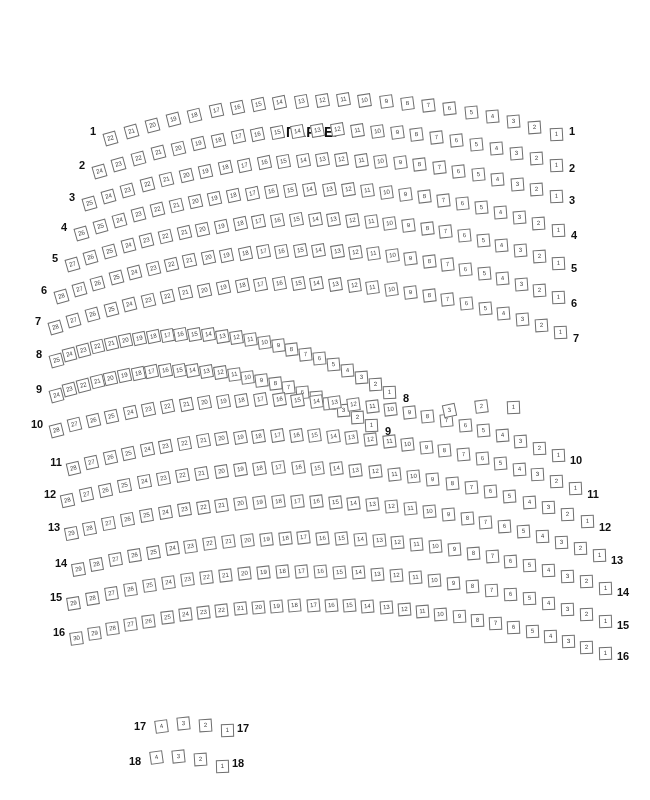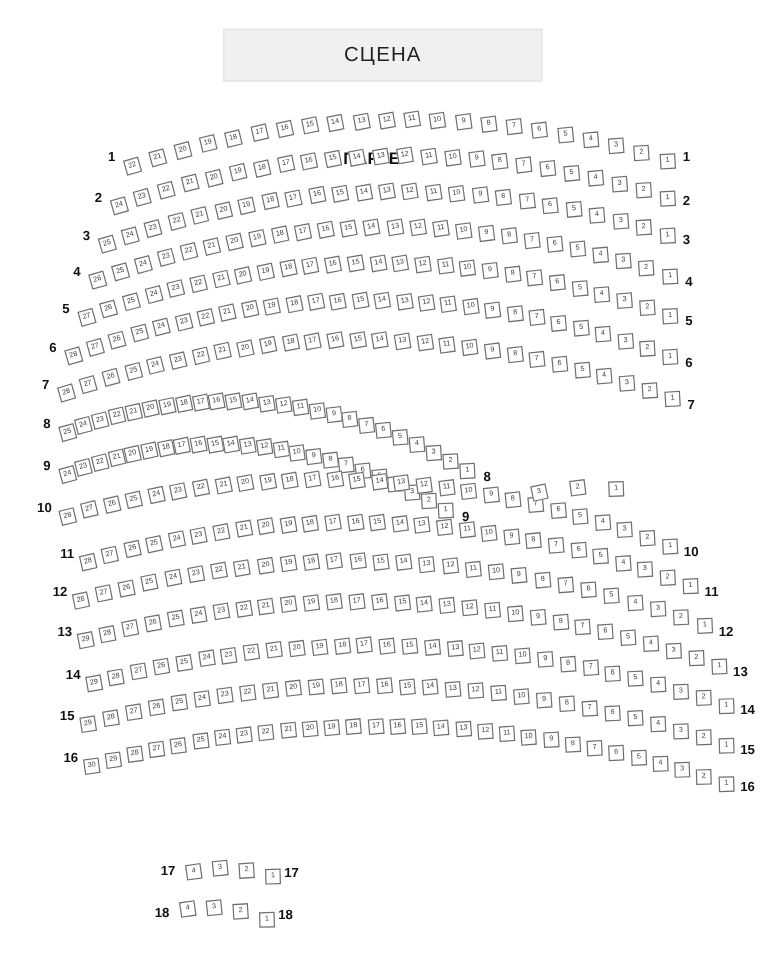--- a/index.html
+++ b/index.html
@@ -61,23 +61,20 @@
     text-align: center;
     color: #3b3b3b;
     transform-origin: center center;
     overflow: hidden;
   }
 </style>
 </head>
 <body>
 
 <div id="hall">
-  <div class="stage">
-    <span>СЦЕНА</span>
-  </div>
 <div class="zone-title" style="left: 286px; top: 124px;">ПАРТЕР</div>
     <div class="seat" style="left: 103.5px; top: 131.5px; transform: rotate(-16deg);">22</div>
     <div class="seat" style="left: 124.738px; top: 124.779px; transform: rotate(-15.3905deg);">21</div>
     <div class="seat" style="left: 145.976px; top: 118.711px; transform: rotate(-14.781deg);">20</div>
     <div class="seat" style="left: 167.214px; top: 113.296px; transform: rotate(-14.1714deg);">19</div>
     <div class="seat" style="left: 188.452px; top: 108.534px; transform: rotate(-13.5619deg);">18</div>
     <div class="seat" style="left: 209.69px; top: 104.425px; transform: rotate(-12.9524deg);">17</div>
     <div class="seat" style="left: 230.929px; top: 100.969px; transform: rotate(-12.3429deg);">16</div>
     <div class="seat" style="left: 252.167px; top: 98.1667px; transform: rotate(-11.7333deg);">15</div>
     <div class="seat" style="left: 273.405px; top: 96.017px; transform: rotate(-11.1238deg);">14</div>

